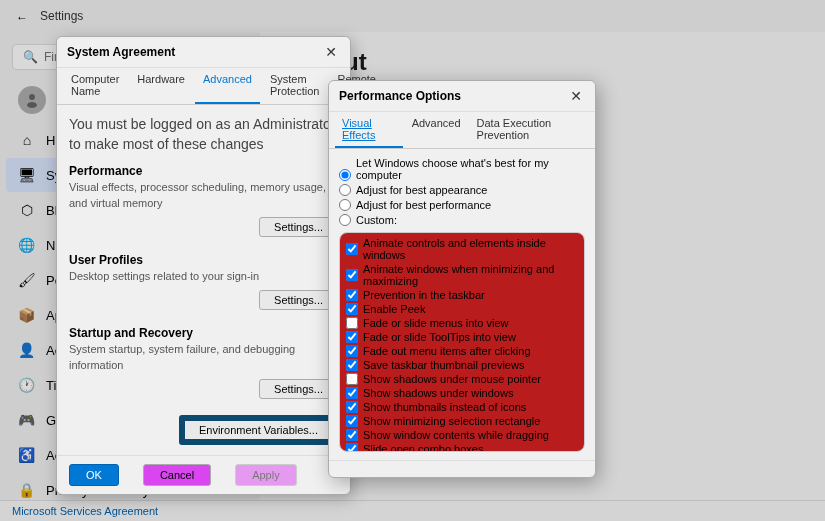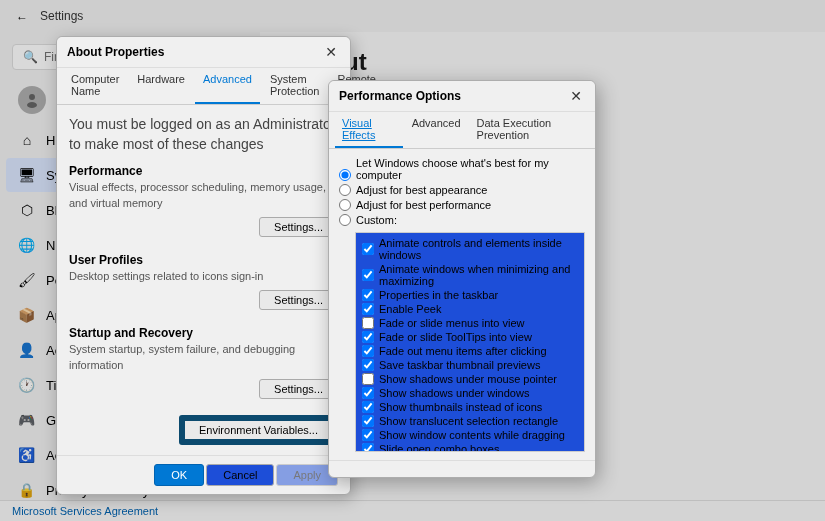--- a/index.html
+++ b/index.html
@@ -215,32 +215,32 @@
       padding: 3px 14px;
       font-size: 11px;
       background: #e9e9e9;
       border: 6px solid #0c4a6e;
       border-radius: 3px;
       cursor: pointer;
     }
 
     .dialog-footer {
       display: flex;
-      justify-content: flex-end;
-      gap: 2px;
+      justify-content: flex-start;
+      gap: 24px;
       padding: 8px 12px;
       border-top: 1px solid #ddd;
     }
     .dialog-footer-btn {
       padding: 4px 16px;
       font-size: 11px;
       border-radius: 3px;
       cursor: pointer;
       border: 1px solid #aaa;
-      background: #1d4ed8;
+      background: #d946ef;
     }
     .dialog-footer-btn.primary {
       background: #0078d4;
       color: white;
       border-color: #0063b1;
     }
     .dialog-footer-btn.disabled { opacity: 0.5; cursor: default; }
 
     
     .dialog-perf {
@@ -286,27 +286,26 @@
       display: flex;
       align-items: flex-end;
       gap: 5px;
       margin-bottom: 3px;
       font-size: 11px;
     }
     .radio-item input[type="radio"] { width: 12px; height: 12px; margin: 0; }
 
     .checkbox-list {
       border: 1px solid #ccc;
-      background: #1d4ed8;
-      border-radius: 0;
+      background: #b91c1c;
+      border-radius: 8px;
       max-height: 220px;
       overflow-y: auto;
       padding: 3px 4px;
       margin-top: 6px;
-      margin-left: 16px;
     }
     .checkbox-item {
       display: flex;
       align-items: center;
       gap: 5px;
       padding: 1px 2px;
       font-size: 11px;
     }
     .checkbox-item input[type="checkbox"] {
       width: 12px; height: 12px; margin: 0;
@@ -428,21 +427,21 @@
     </div>
   </div>
 
   <a class="microsoft-link">Microsoft Services Agreement</a>
 </div>
 
 <div class="overlay"></div>
 
 <div class="dialog-sysprop">
   <div class="dialog-title-bar">
-    <span class="dialog-title-text">About Properties</span>
+    <span class="dialog-title-text">System Agreement</span>
     <button class="dialog-close-btn">✕</button>
   </div>
 
   <div class="dialog-tabs">
     <div class="dialog-tab">Computer Name</div>
     <div class="dialog-tab">Hardware</div>
     <div class="dialog-tab active">Advanced</div>
     <div class="dialog-tab">System Protection</div>
     <div class="dialog-tab">Remote</div>
   </div>
@@ -451,21 +450,21 @@
     <p class="dialog-admin-note">You must be logged on as an Administrator to make most of these changes</p>
 
     <div class="dialog-section clearfix">
       <div class="dialog-section-title">Performance</div>
       <div class="dialog-section-desc">Visual effects, processor scheduling, memory usage, and virtual memory</div>
       <button class="dialog-settings-btn">Settings...</button>
     </div>
 
     <div class="dialog-section clearfix">
       <div class="dialog-section-title">User Profiles</div>
-      <div class="dialog-section-desc">Desktop settings related to icons sign-in</div>
+      <div class="dialog-section-desc">Desktop settings related to your sign-in</div>
       <button class="dialog-settings-btn">Settings...</button>
     </div>
 
     <div class="dialog-section clearfix">
       <div class="dialog-section-title">Startup and Recovery</div>
       <div class="dialog-section-desc">System startup, system failure, and debugging information</div>
       <button class="dialog-settings-btn">Settings...</button>
     </div>
 
     <div class="clearfix" style="margin-top:4px;">
@@ -518,21 +517,21 @@
     <div class="checkbox-item">
           <input type="checkbox" id="cb0" checked="" style="">
           <label for="cb0">Animate controls and elements inside windows</label>
         </div>
         <div class="checkbox-item">
           <input type="checkbox" id="cb1" checked="" style="">
           <label for="cb1">Animate windows when minimizing and maximizing</label>
         </div>
         <div class="checkbox-item">
           <input type="checkbox" id="cb2" checked="" style="">
-          <label for="cb2">Properties in the taskbar</label>
+          <label for="cb2">Prevention in the taskbar</label>
         </div>
         <div class="checkbox-item">
           <input type="checkbox" id="cb3" checked="" style="">
           <label for="cb3">Enable Peek</label>
         </div>
         <div class="checkbox-item">
           <input type="checkbox" id="cb4" style="">
           <label for="cb4">Fade or slide menus into view</label>
         </div>
         <div class="checkbox-item">
@@ -554,21 +553,21 @@
         <div class="checkbox-item">
           <input type="checkbox" id="cb9" checked="" style="">
           <label for="cb9">Show shadows under windows</label>
         </div>
         <div class="checkbox-item">
           <input type="checkbox" id="cb10" checked="" style="">
           <label for="cb10">Show thumbnails instead of icons</label>
         </div>
         <div class="checkbox-item">
           <input type="checkbox" id="cb11" checked="" style="">
-          <label for="cb11">Show translucent selection rectangle</label>
+          <label for="cb11">Show minimizing selection rectangle</label>
         </div>
         <div class="checkbox-item">
           <input type="checkbox" id="cb12" checked="" style="">
           <label for="cb12">Show window contents while dragging</label>
         </div>
         <div class="checkbox-item">
           <input type="checkbox" id="cb13" checked="" style="">
           <label for="cb13">Slide open combo boxes</label>
         </div>
       </div>

